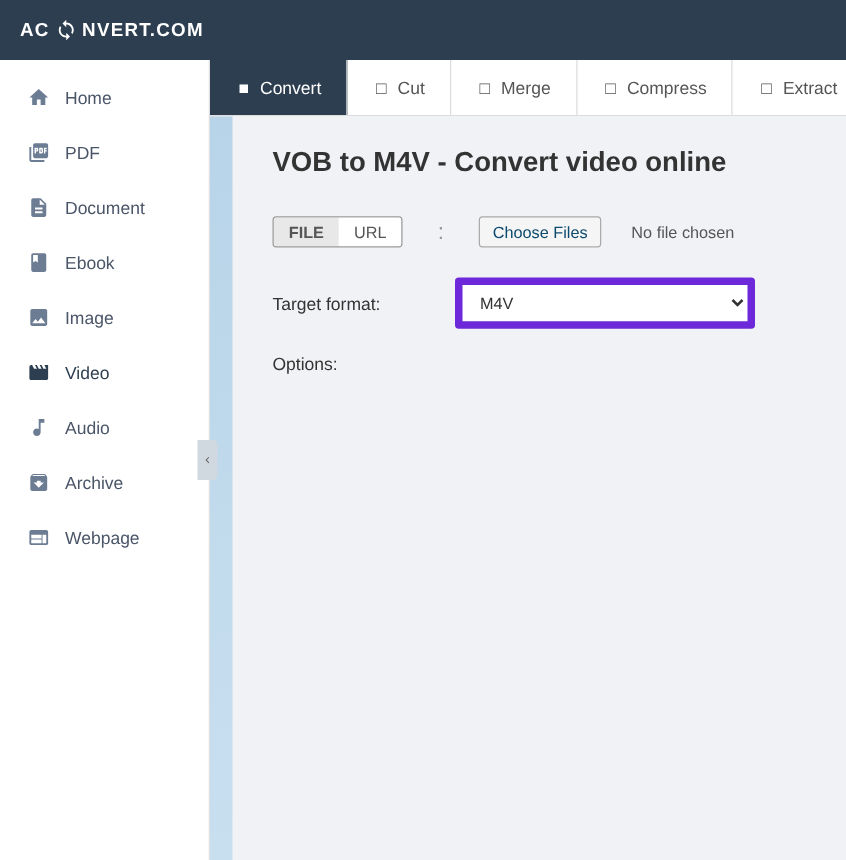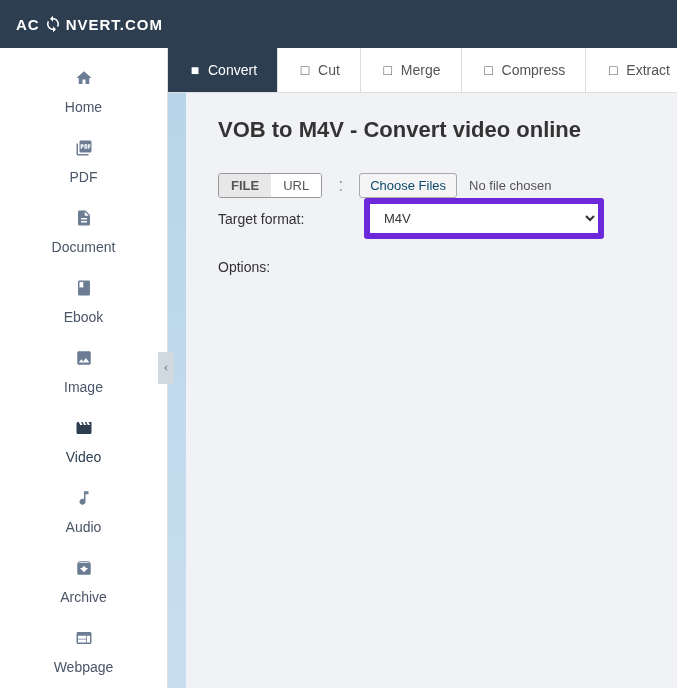--- a/index.html
+++ b/index.html
@@ -44,21 +44,20 @@
       padding-top: 8px;
     }
     .sidebar-item {
       display: flex;
       align-items: center;
       gap: 10px;
       padding: 11px 20px;
       cursor: pointer;
       color: #4a5568;
       font-size: 14px;
-      flex-direction: column;
     }
     .sidebar-item.active {
       color: #2c3e50;
       font-weight: normal;
     }
     .sidebar-icon {
       width: 22px;
       height: 22px;
       display: flex;
       align-items: center;
@@ -151,21 +150,22 @@
     .page-title {
       font-size: 22px;
       color: #333;
       margin-bottom: 30px;
     }
 
     
     .file-upload-row {
       display: flex;
       align-items: center;
-      gap: 12px;
+      gap: 24px;
+      margin-bottom: 24px;
     }
     .file-url-tabs {
       display: flex;
       border: 1px solid #999;
       border-radius: 3px;
       overflow: hidden;
     }
     .fu-tab {
       padding: 4px 12px;
       cursor: pointer;

